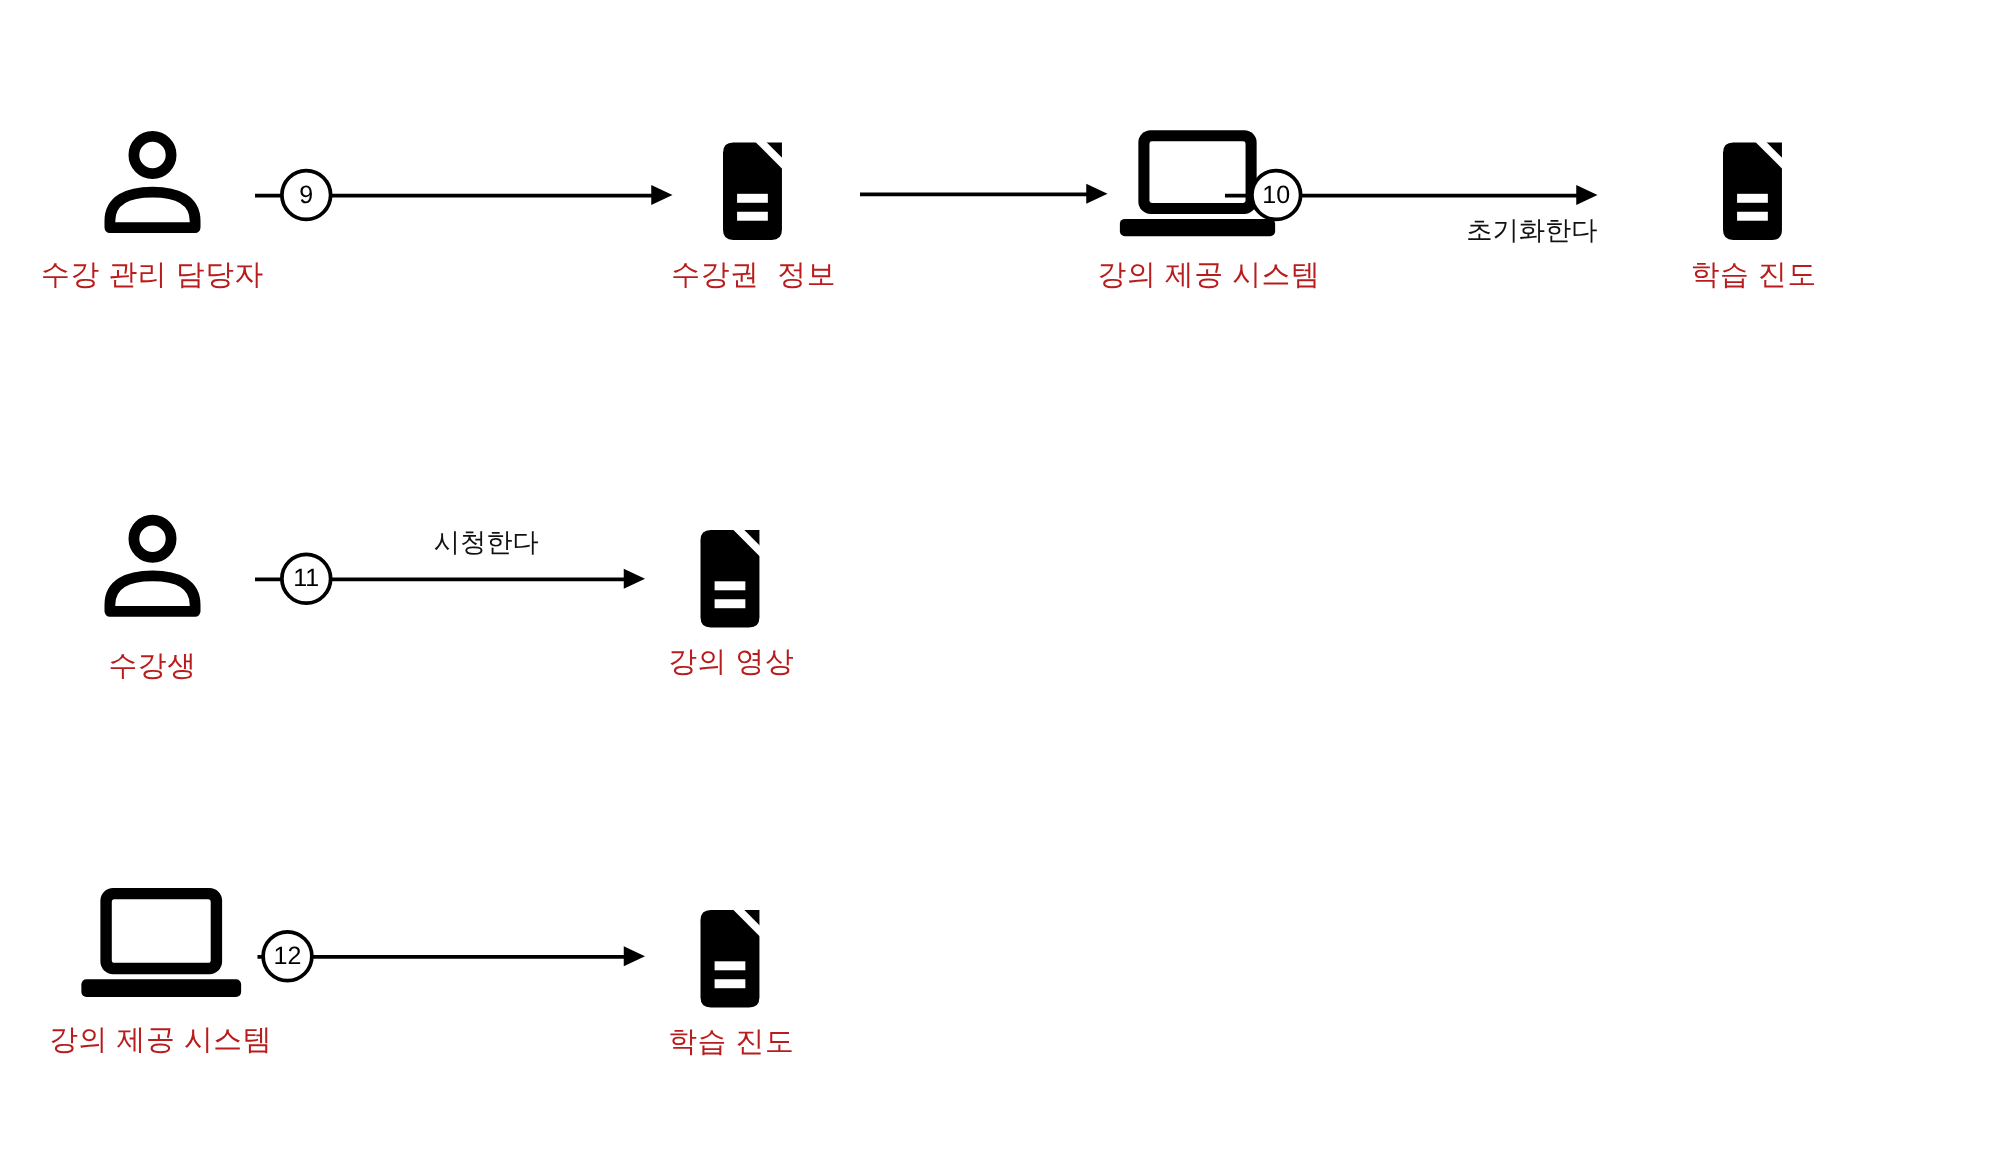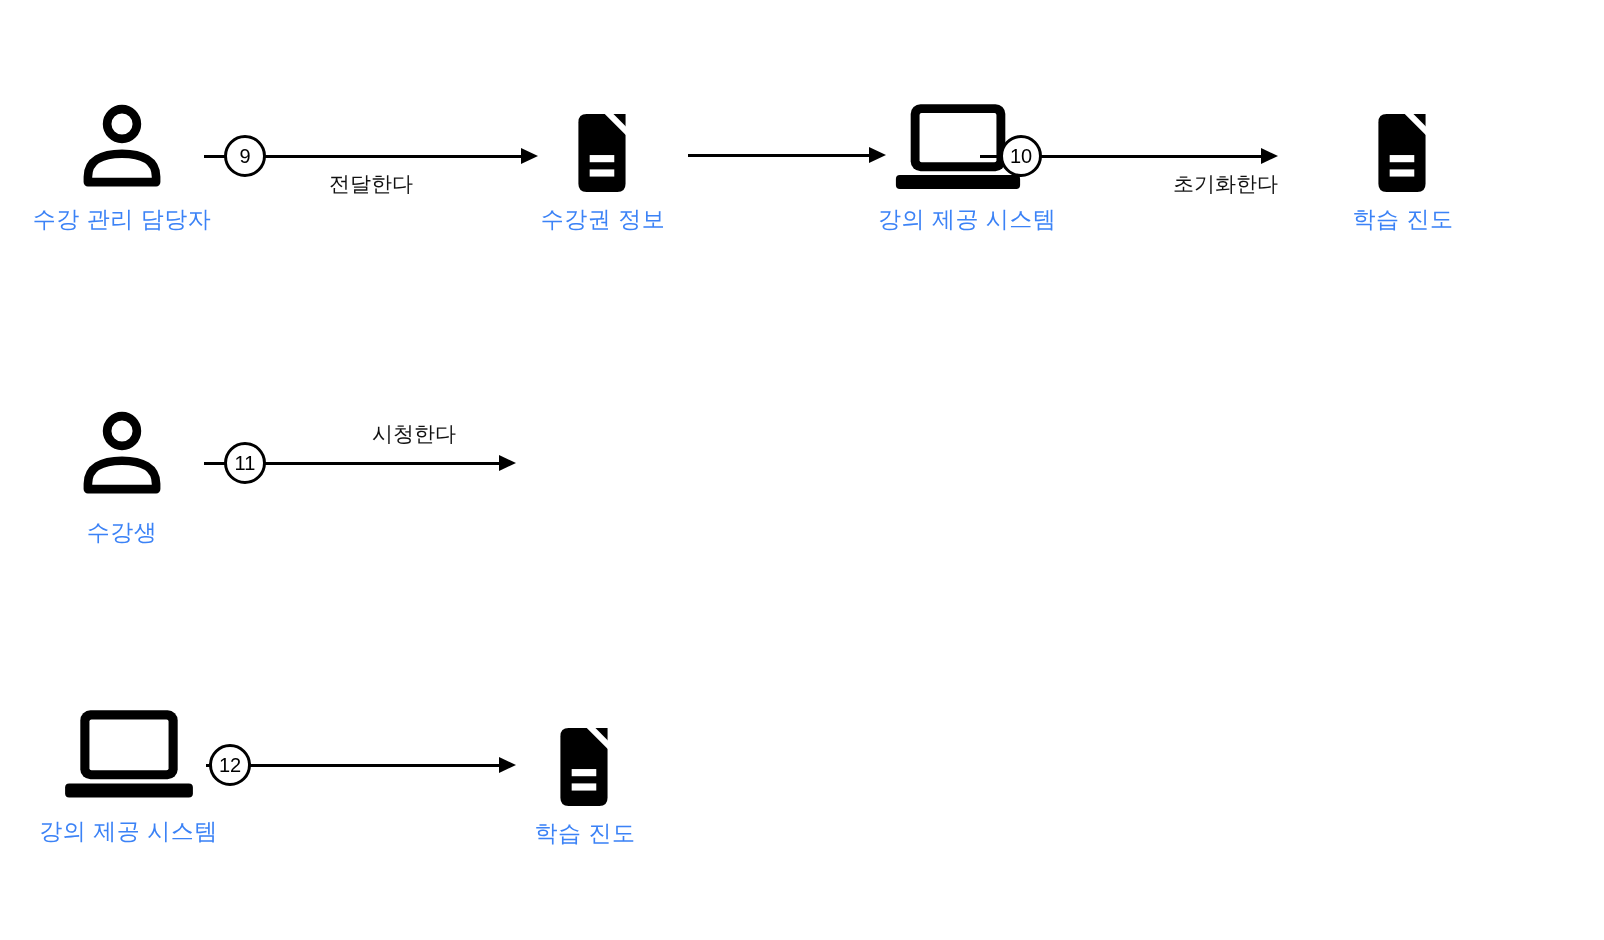--- a/index.html
+++ b/index.html
@@ -2,21 +2,21 @@
 <html><head>
 <meta charset="utf-8">
 <style>
   * { margin:0; padding:0; box-sizing:border-box; }
   html,body { background:#ffffff; }
   body { font-family:"Liberation Sans","DejaVu Sans",sans-serif; color:#000; }
   .canvas { position:relative; width:1604px; height:940px; background:#ffffff; overflow:hidden; }
 
   .node { position:absolute; }
   .node .icon { position:absolute; left:50%; transform:translateX(-50%); top:0; }
-  .node-label { position:absolute; left:0; right:0; text-align:center; font-size:23px; color:#3b82f6; white-space:nowrap; letter-spacing:0.5px; }
+  .node-label { position:absolute; left:0; right:0; text-align:center; font-size:23px; color:#b91c1c; white-space:nowrap; letter-spacing:0.5px; }
 
   .edge { position:absolute; }
   .edge-line { position:absolute; height:3px; background:#000; }
   .arrowhead { position:absolute; width:0; height:0;
     border-top:8px solid transparent; border-bottom:8px solid transparent;
     border-left:17px solid #000; }
   .badge { position:absolute; width:42px; height:42px; background:#fff;
     border:3px solid #000; border-radius:50%;
     display:flex; align-items:center; justify-content:center;
     font-size:20px; color:#000; }
@@ -34,31 +34,30 @@
     </svg>
     <div class="node-label" style="top:104px;">수강 관리 담당자</div>
   </div>
 
   <div class="edge" style="left:204px; top:134px; width:334px; height:62px;">
     <div class="edge-line" style="left:0; top:21px; width:320px;"></div>
     <div class="arrowhead" style="right:0; top:14px;"></div>
     <div class="badge" style="left:20px; top:1px;">
       <span>9</span>
     </div>
-    <div class="edge-label" style="left:0; right:0; top:36px; text-align:center;">전달한다</div>
   </div>
 
   <div class="node" style="left:523px; top:112px; width:160px; height:125px;">
     <svg class="icon" viewBox="0 0 60 80" width="62" height="82">
       <path d="M14,2 H52 V70 Q52,78 44,78 H14 Q6,78 6,70 V10 Q6,2 14,2 Z" fill="#000"></path>
       <line x1="31" y1="-3" x2="57" y2="23" stroke="#fff" stroke-width="6"></line>
       <rect x="17" y="42" width="24" height="7" fill="#fff"></rect>
       <rect x="17" y="56" width="24" height="7" fill="#fff"></rect>
     </svg>
-    <div class="node-label" style="top:92px;">수강권 정보</div>
+    <div class="node-label" style="top:92px;font-family:Liberation Mono, monospace;">수강권 정보</div>
   </div>
 
   <div class="edge" style="left:688px; top:140px; width:198px; height:32px;">
     <div class="edge-line" style="left:0; top:14px; width:184px;"></div>
     <div class="arrowhead" style="right:0; top:7px;"></div>
   </div>
 
   <div class="node" style="left:878px; top:102px; width:160px; height:135px;">
     <svg class="icon" viewBox="0 0 140 95" width="138" height="94">
       <rect x="22" y="2" width="96" height="68" rx="10" fill="#000"></rect>
@@ -89,28 +88,37 @@
 
   <div class="node" style="left:22px; top:407px; width:200px; height:135px;text-decoration:underline;">
     <svg class="icon" viewBox="0 0 100 100" width="96" height="96">
       <circle cx="50" cy="25" r="15.5" fill="#fff" stroke="#000" stroke-width="9"></circle>
       <path d="M14.5,85.5 L14.5,80 C14.5,63 29,56 50,56 C71,56 85.5,63 85.5,80 L85.5,85.5 Z" fill="#fff" stroke="#000" stroke-width="9" stroke-linejoin="round"></path>
     </svg>
     <div class="node-label" style="top:110px;">수강생</div>
   </div>
 
   <div class="edge" style="left:204px; top:416px; width:312px; height:72px;">
-    <div class="edge-label" style="left:168px; top:4px;text-align:center;">시청한다</div>
+    <div class="edge-label" style="left:143px; top:4px;text-align:center;">시청한다</div>
     <div class="edge-line" style="left:0; top:46px; width:298px;"></div>
     <div class="arrowhead" style="right:0; top:39px;"></div>
     <div class="badge" style="left:20px; top:26px;justify-content:center;">
       <span>11</span>
     </div>
   </div>
 
+  <div class="node" style="left:505px; top:422px; width:160px; height:125px;">
+    <svg class="icon" viewBox="0 0 60 80" width="62" height="82">
+      <path d="M14,2 H52 V70 Q52,78 44,78 H14 Q6,78 6,70 V10 Q6,2 14,2 Z" fill="#000"></path>
+      <line x1="31" y1="-3" x2="57" y2="23" stroke="#fff" stroke-width="6"></line>
+      <rect x="17" y="42" width="24" height="7" fill="#fff"></rect>
+      <rect x="17" y="56" width="24" height="7" fill="#fff"></rect>
+    </svg>
+    <div class="node-label" style="top:92px;">강의 영상</div>
+  </div>
 
   <div class="node" style="left:26px; top:708px; width:205px; height:140px;">
     <svg class="icon" viewBox="0 0 140 95" width="142" height="97">
       <rect x="22" y="2" width="96" height="68" rx="10" fill="#000"></rect>
       <rect x="31" y="11" width="78" height="50" rx="2" fill="#fff"></rect>
       <rect x="7" y="74" width="126" height="14" rx="4" fill="#000"></rect>
     </svg>
     <div class="node-label" style="top:108px;">강의 제공 시스템</div>
   </div>
 

